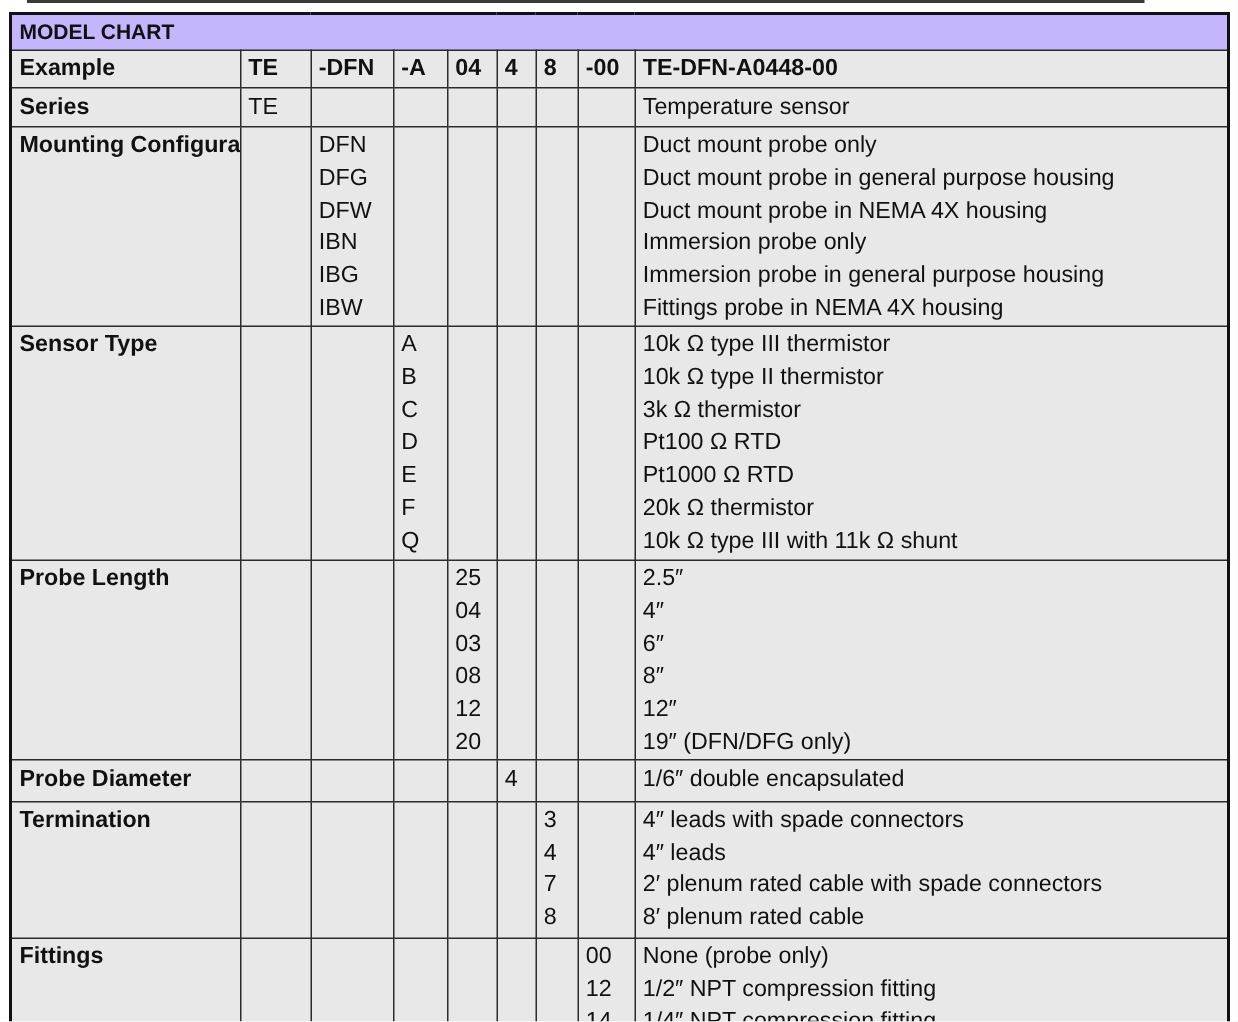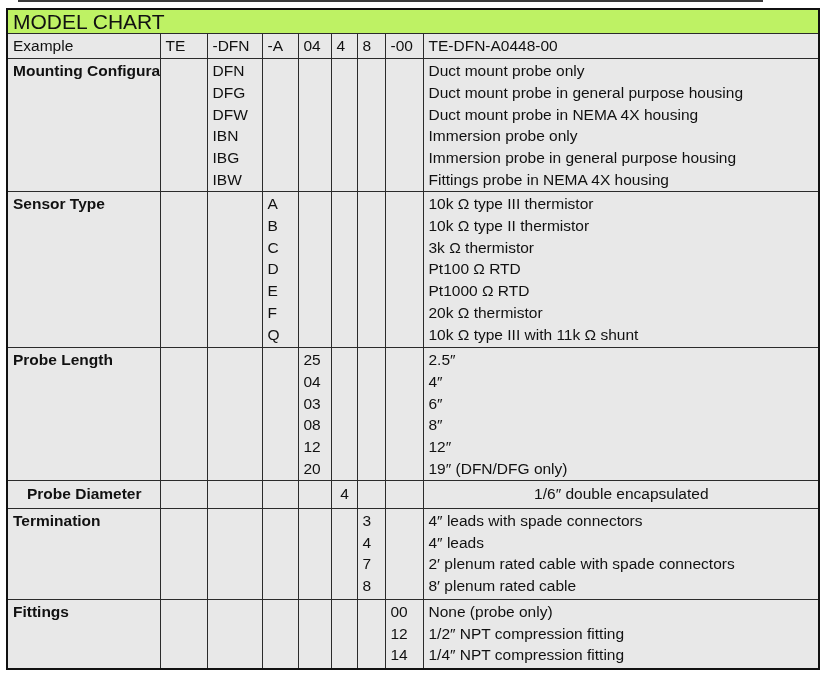--- a/index.html
+++ b/index.html
@@ -37,39 +37,39 @@
     line-height: 21.8px;
   }
   table.model-chart td {
     border: 1px solid #2b2b2b;
     padding: 0 4px 0 5px;
     vertical-align: middle;
     overflow: hidden;
     white-space: nowrap;
   }
   td.title-cell {
-    background: #bef264;
-    font-weight: normal;
-    font-size: 21px;
+    background: #c4b5fd;
+    font-weight: bold;
+    font-size: 14px;
     padding-left: 7px;
   }
-  tr.bold-row td { font-weight: normal; }
+  tr.bold-row td { font-weight: bold; }
   td.lbl { font-weight: bold; white-space: normal; }
   tr.section td {
     vertical-align: top;
     padding-top: 1px;
   }
   
   tr.r-title   td { height: 23px; }
   tr.r-example td { height: 24px; }
   tr.r-series  td { height: 25px; }
   tr.r-mounting td { height: 131px; }
   tr.r-sensor   td { height: 154px; }
   tr.r-probelen td { height: 126px; }
-  tr.r-diameter td { height: 27px; text-align: center; }
+  tr.r-diameter td { height: 27px; }
   tr.r-term     td { height: 89px; }
   tr.r-fittings td { height: 67px; }
   .line { white-space: nowrap; }
 </style>
 </head>
 <body>
 
 <div class="page">
   <div class="crop-line"></div>
 
@@ -96,20 +96,35 @@
       <td>TE</td>
       <td>-DFN</td>
       <td>-A</td>
       <td>04</td>
       <td>4</td>
       <td>8</td>
       <td>-00</td>
       <td>TE-DFN-A0448-00</td>
     </tr>
 
+    <tr class="r-series">
+      <td class="lbl">Series</td>
+      <td class="code">
+            <div class="line">TE</div>
+          </td>
+      <td></td>
+      <td></td>
+      <td></td>
+      <td></td>
+      <td></td>
+      <td></td>
+      <td class="desc">
+            <div class="line">Temperature sensor</div>
+          </td>
+    </tr>
 
     <tr class="r-mounting section">
       <td class="lbl">Mounting Configuration</td>
       <td></td>
       <td class="code">
             <div class="line">DFN</div>
             <div class="line">DFG</div>
             <div class="line">DFW</div>
             <div class="line">IBN</div>
             <div class="line">IBG</div>

